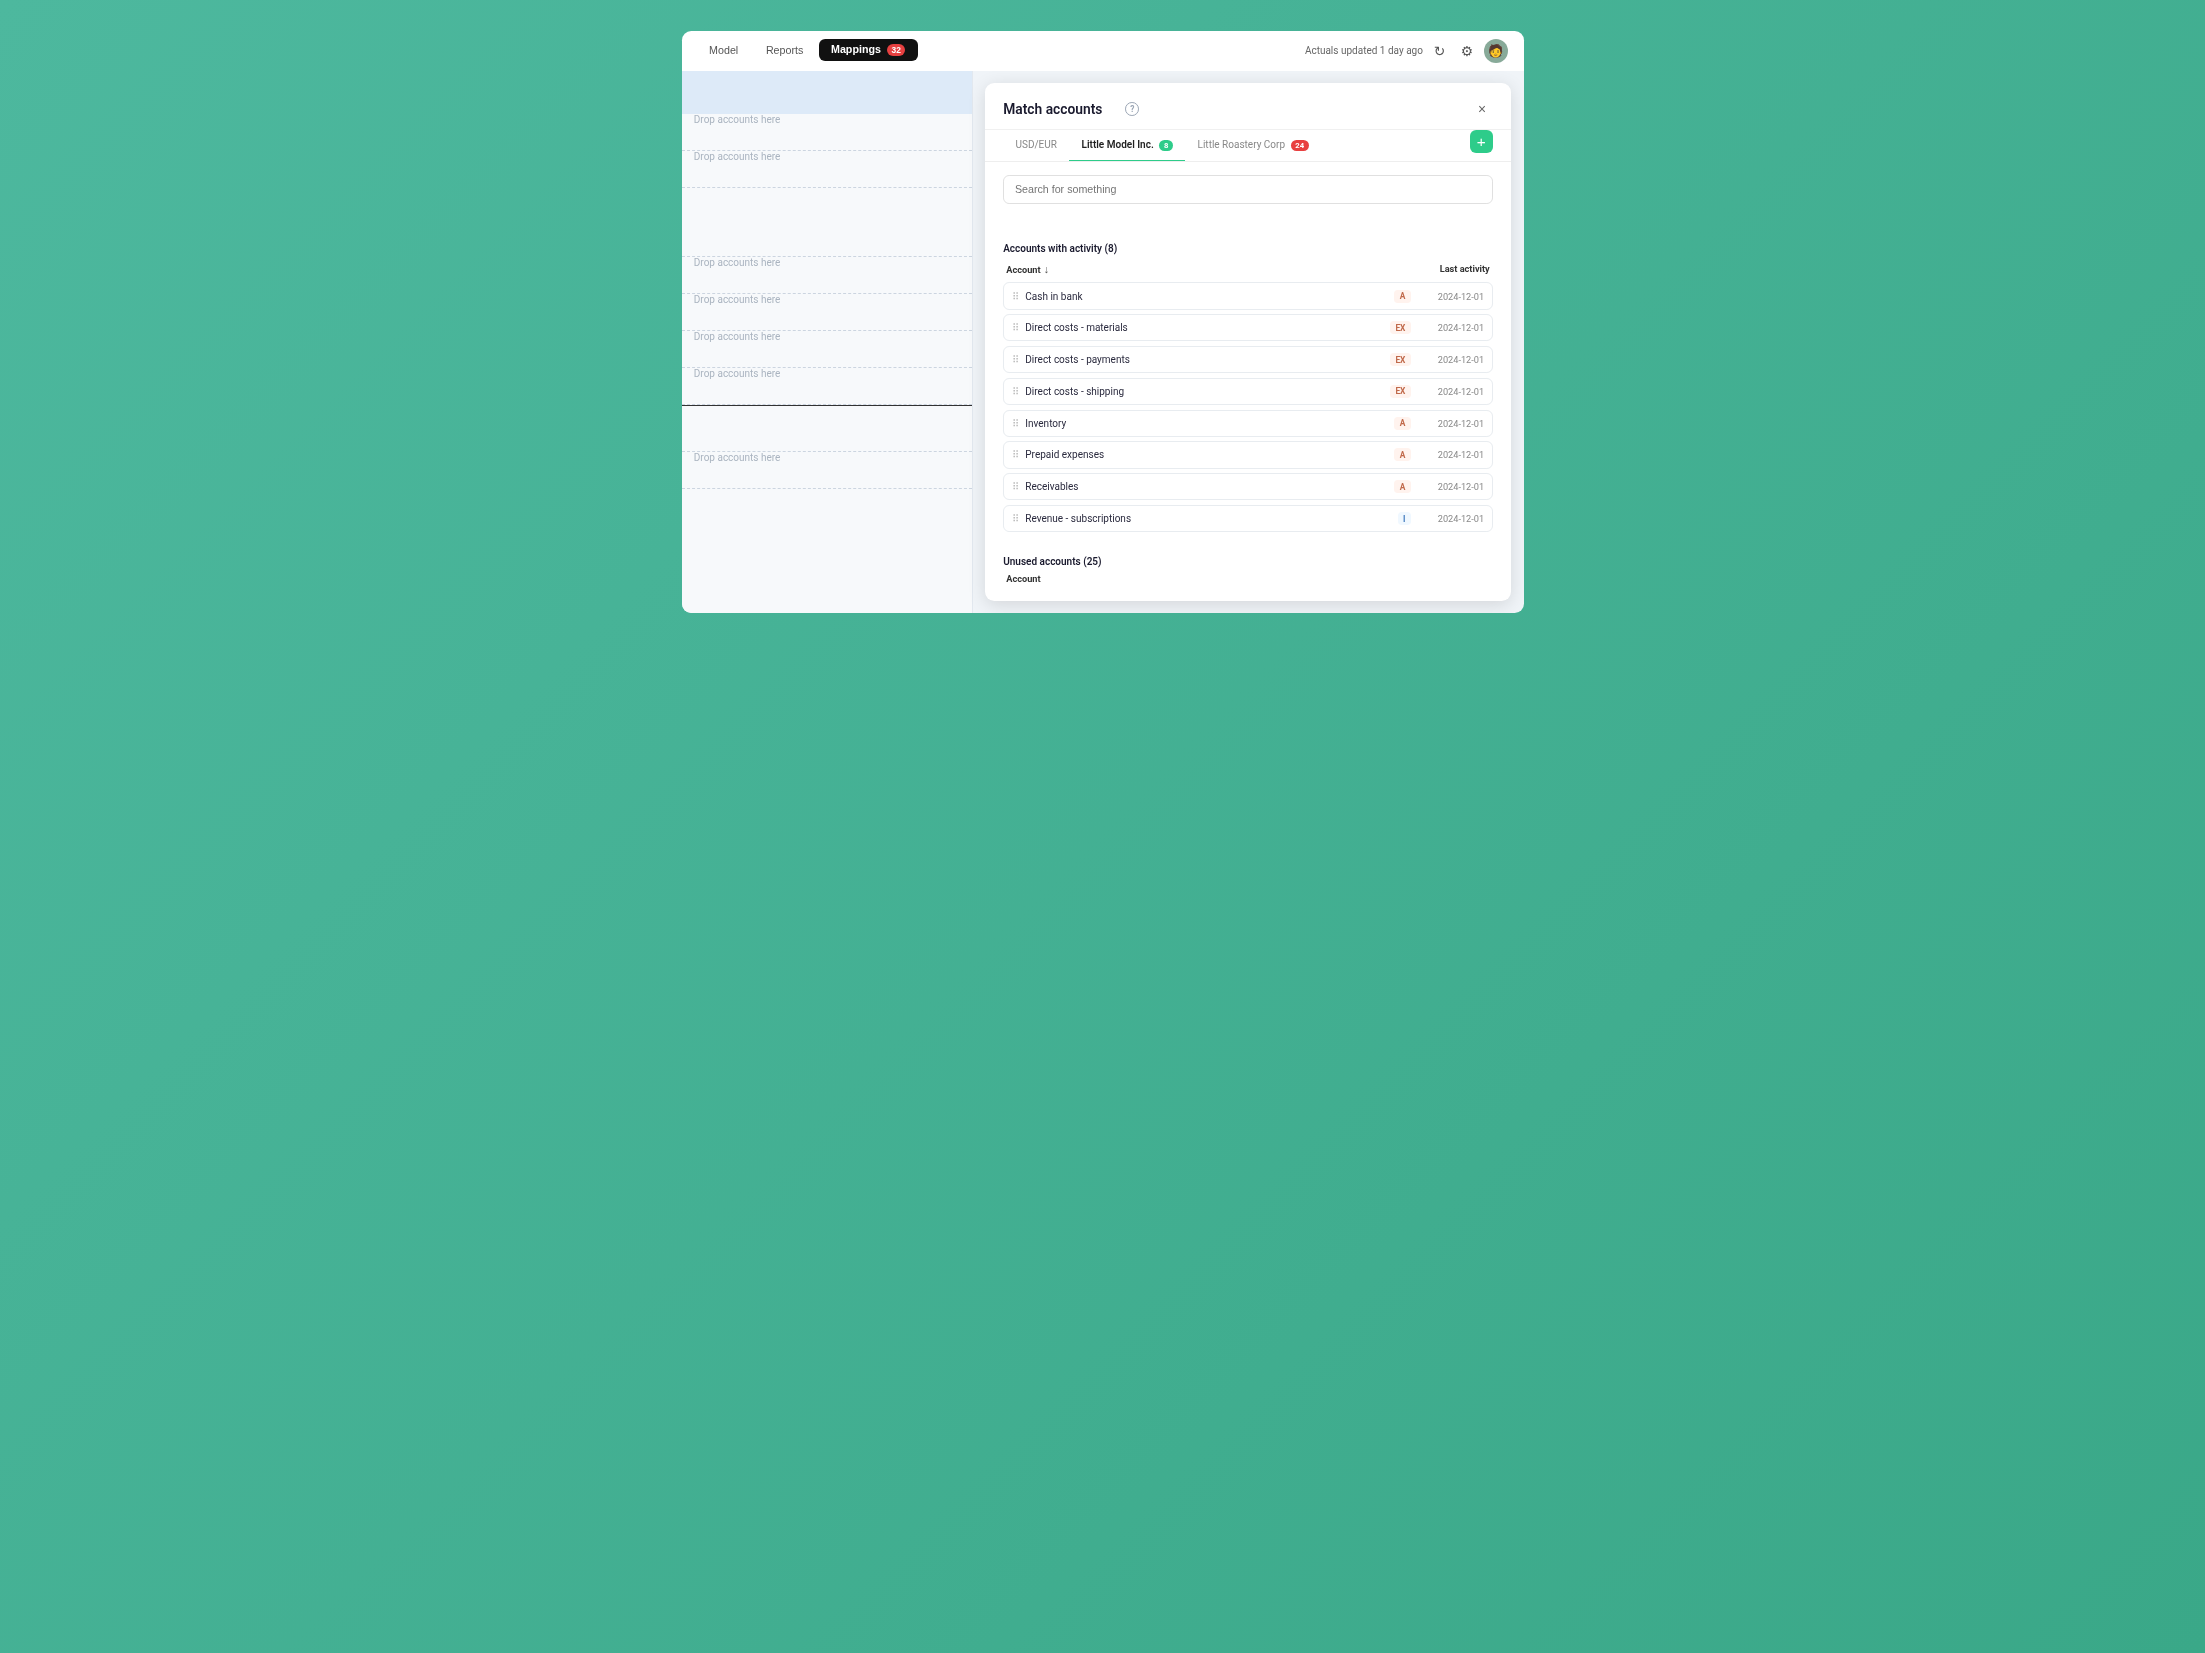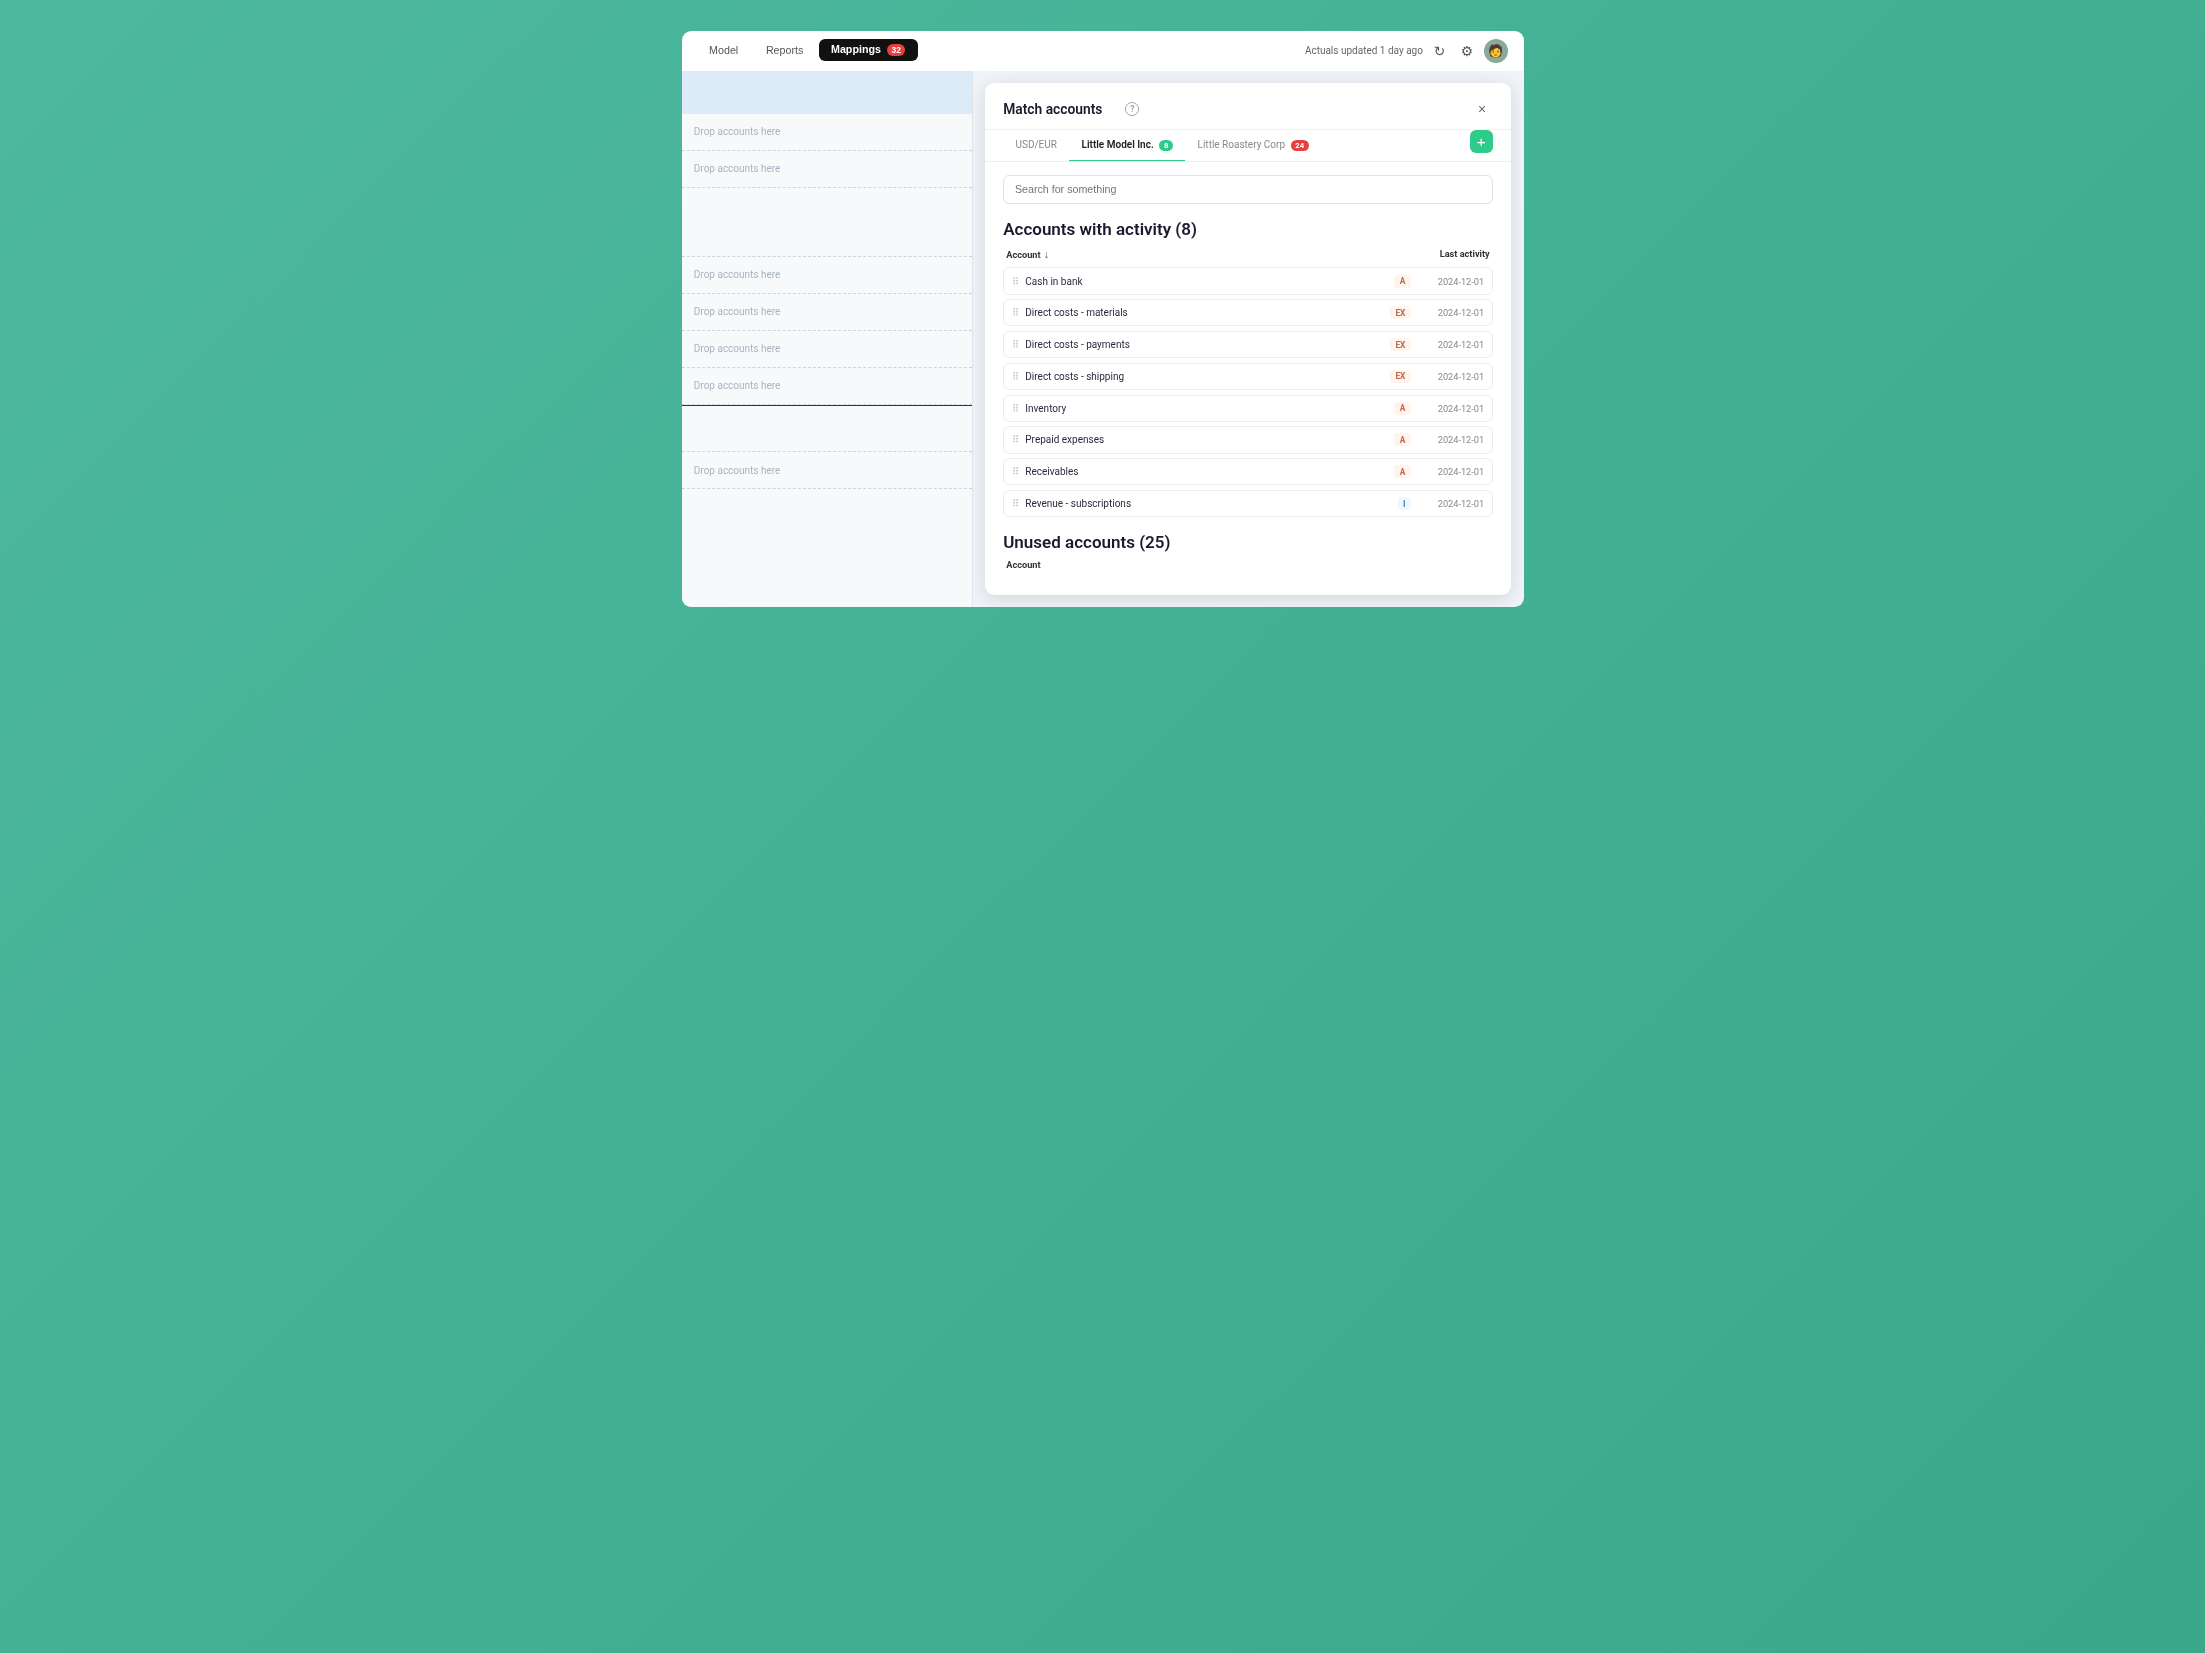--- a/index.html
+++ b/index.html
@@ -108,21 +108,21 @@
     .sidebar-highlight {
       background: #ddeaf8;
       height: 43px;
       display: flex;
       align-items: center;
     }
     .drop-zone {
       border-bottom: 0.8px dashed #ccd5e0;
       height: 37px;
       display: flex;
-      align-items: center;
+      align-items: flex-start;
       padding: 0 12.3px;
       color: #aab4c0;
       font-size: 10px;
       cursor: default;
     }
 
     
     .modal-panel {
       flex: 1;
       background: white;
@@ -236,24 +236,25 @@
       border-radius: 6.1px;
       padding: 7.7px 10.7px;
       font-size: 10.7px;
       color: #aaa;
       outline: none;
       margin-bottom: 15.3px;
     }
 
     
     .section-title {
-      font-size: 17px;
+      font-size: 10px;
       font-weight: 600;
       color: #1a1a2e;
       margin-bottom: 9.2px;
+      margin-top: 24px;
     }
     .accounts-table-header {
       display: flex;
       justify-content: space-between;
       padding: 0 3.1px 6.1px;
       font-size: 9.2px;
       font-weight: 700;
       color: #333;
       text-transform: none;
     }

